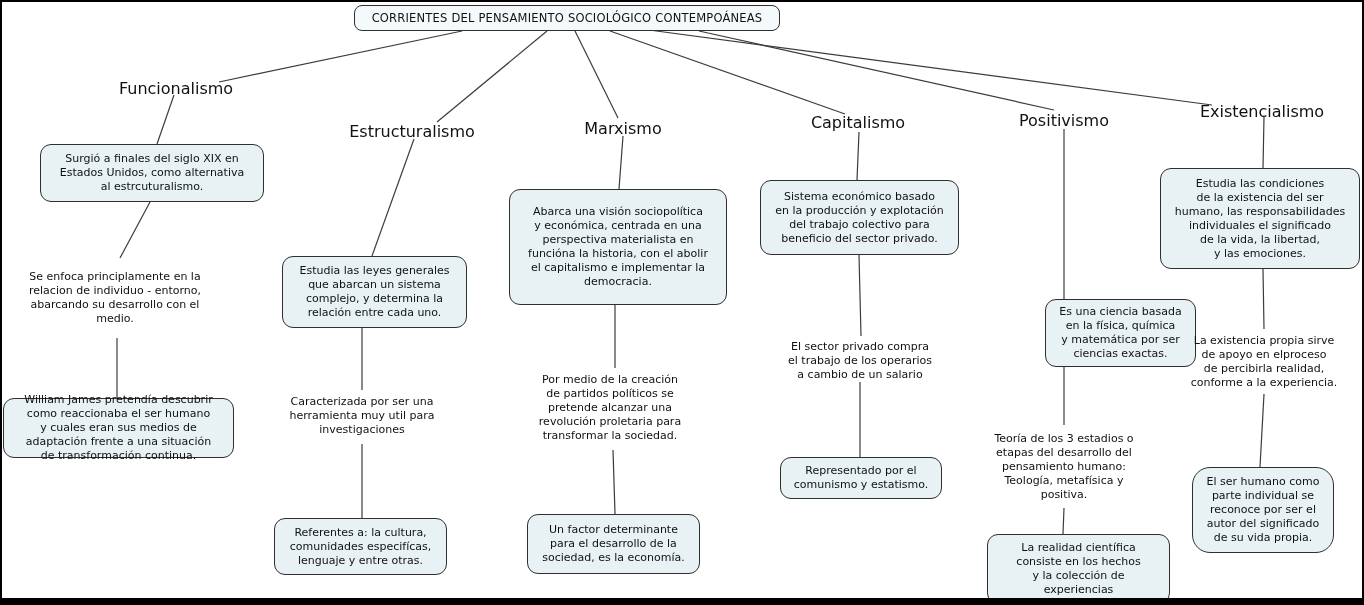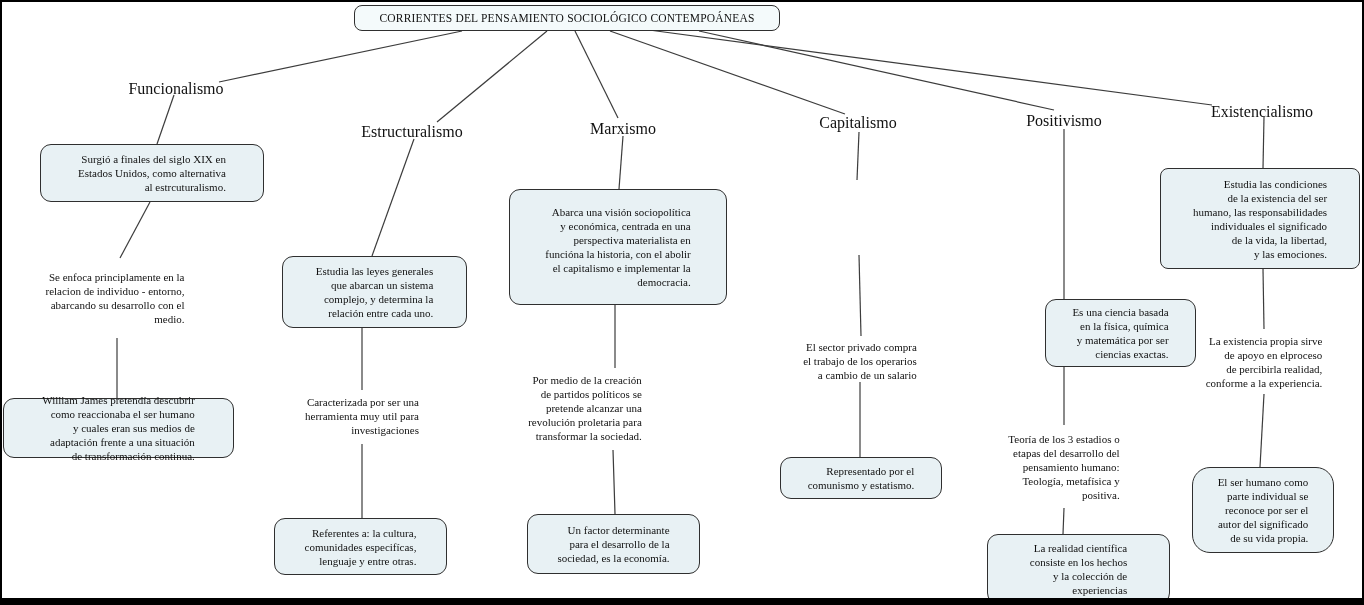--- a/index.html
+++ b/index.html
@@ -10,25 +10,24 @@
     font-family:"DejaVu Sans","Liberation Sans",sans-serif;
     box-sizing:border-box;
     border:2px solid #000;
     border-bottom:7px solid #000;
     overflow:hidden;
   }
   #wires{position:absolute;left:0;top:0;width:1364px;height:605px;}
   .node{
     position:absolute;
     display:flex;align-items:center;justify-content:center;
-    text-align:right;
+    text-align:center;
     font-size:11px;line-height:14px;color:#111;
     white-space:pre-line;
     box-sizing:border-box;
-    font-family:Liberation Serif, serif;
   }
   .cbox{
     background:#e8f1f4;
     border:1px solid #2f2f2f;
     border-radius:11px;
     padding:13px 6px;
   }
   .title-box{
     background:#f4fafb;
     border:1px solid #2f2f2f;
@@ -111,50 +110,54 @@
   <div class="node cbox" style="left:272px;top:516px;width:173px;height:57px;">Referentes a: la cultura,
 comunidades especifícas,
 lenguaje y entre otras.</div>
 
   <div class="node cbox" style="left:507px;top:187px;width:218px;height:116px;">Abarca una visión sociopolítica
 y económica, centrada en una
 perspectiva materialista en
 funcióna la historia, con el abolir
 el capitalismo e implementar la
 democracia.</div>
-  <div class="node" style="left:493px;top:368px;width:180px;height:76px;">Por medio de la creación
+  <div class="node" style="left:518px;top:368px;width:180px;height:76px;">Por medio de la creación
 de partidos políticos se
 pretende alcanzar una
 revolución proletaria para
 transformar la sociedad.</div>
   <div class="node cbox" style="left:525px;top:512px;width:173px;height:60px;">Un factor determinante
 para el desarrollo de la
 sociedad, es la economía.</div>
 
+  <div class="node cbox" style="left:758px;top:178px;width:199px;height:75px;">Sistema económico basado
+en la producción y explotación
+del trabajo colectivo para
+beneficio del sector privado.</div>
   <div class="node" style="left:768px;top:336px;width:180px;height:46px;">El sector privado compra
 el trabajo de los operarios
 a cambio de un salario</div>
   <div class="node cbox" style="left:778px;top:455px;width:162px;height:42px;">Representado por el
 comunismo y estatismo.</div>
 
   <div class="node cbox" style="left:1043px;top:297px;width:151px;height:68px;">Es una ciencia basada
 en la física, química
 y matemática por ser
 ciencias exactas.</div>
   <div class="node" style="left:972px;top:425px;width:180px;height:80px;">Teoría de los 3 estadios o
 etapas del desarrollo del
 pensamiento humano:
 Teología, metafísica y
 positiva.</div>
   <div class="node cbox" style="left:985px;top:532px;width:183px;height:70px;">La realidad científica
 consiste en los hechos
 y la colección de
 experiencias</div>
 
-  <div class="node cbox" style="left:1158px;top:166px;width:200px;height:101px;border-radius:8px;">Estudia las condiciones
+  <div class="node cbox" style="left:1158px;top:166px;width:200px;height:101px;">Estudia las condiciones
 de la existencia del ser
 humano, las responsabilidades
 individuales el significado
 de la vida, la libertad,
 y las emociones.</div>
   <div class="node" style="left:1172px;top:329px;width:180px;height:62px;">La existencia propia sirve
 de apoyo en elproceso
 de percibirla realidad,
 conforme a la experiencia.</div>
   <div class="node cbox" style="left:1190px;top:465px;width:142px;height:86px;border-radius:18px;">El ser humano como

